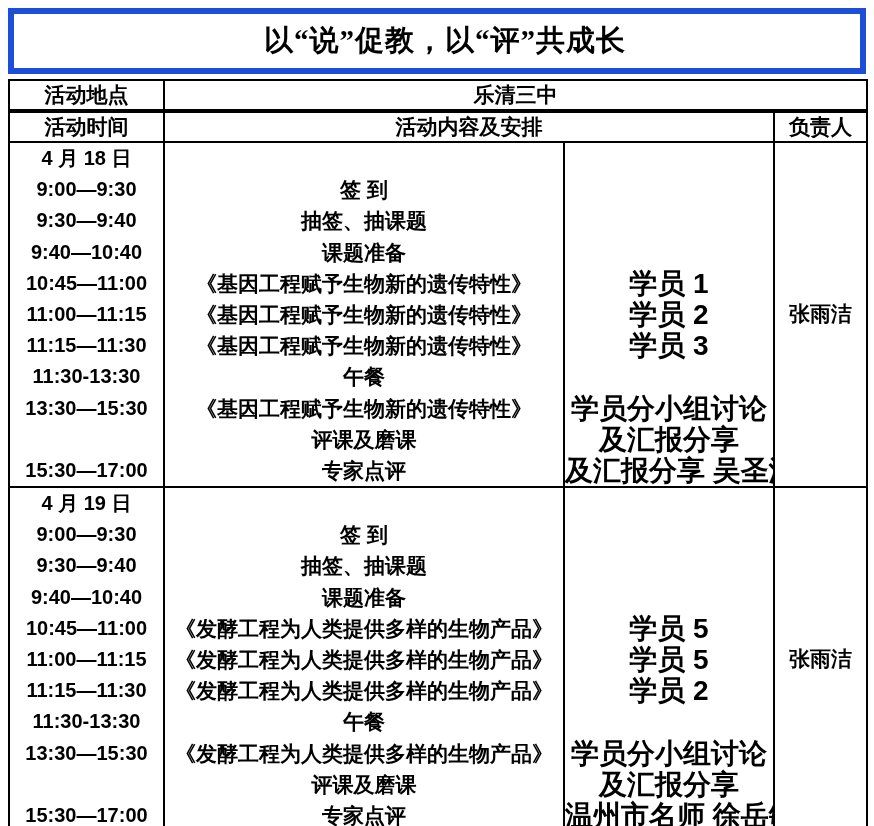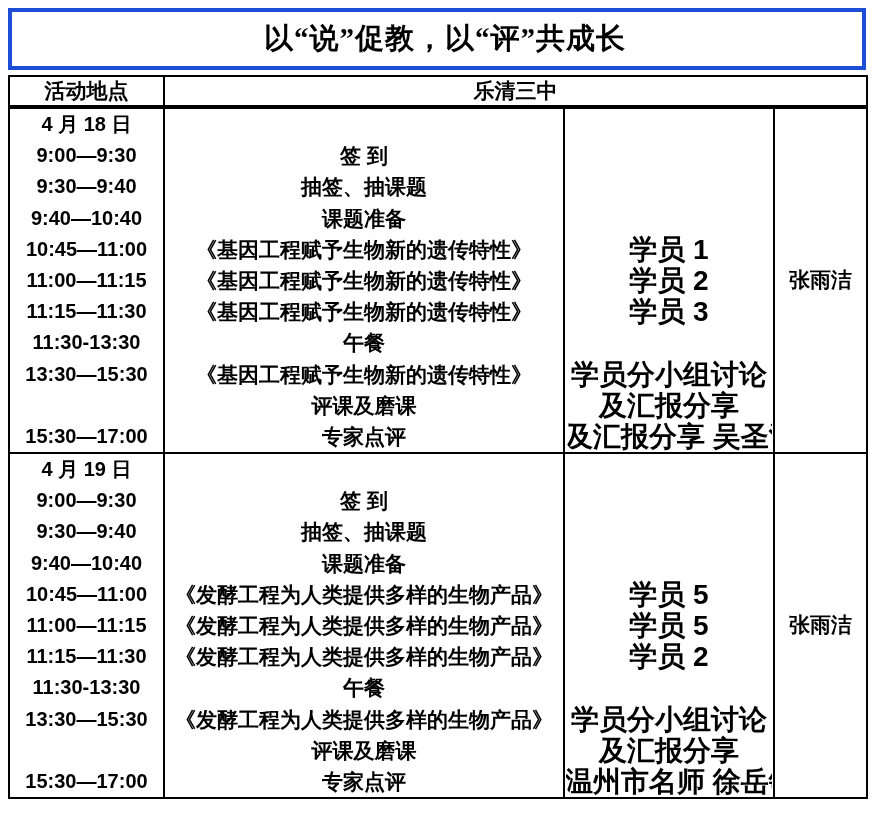--- a/index.html
+++ b/index.html
@@ -12,21 +12,21 @@
     font-family: "Liberation Sans", sans-serif;
     color: #000000;
   }
   .doc {
     position: absolute;
     left: 8px;
     top: 8px;
     width: 858px;
   }
   .title-box {
-    border: 4px solid #1d4ed8;
+    border: 6px solid #1d4ed8;
     height: 54px;
     display: flex;
     align-items: center;
     justify-content: center;
     font-size: 29px;
     font-weight: bold;
     letter-spacing: 1px;
     font-family: "Liberation Serif", serif;
     padding-left: 16px;
   }
@@ -41,21 +41,21 @@
     padding: 0;
     vertical-align: middle;
     text-align: center;
     font-weight: bold;
     font-size: 21px;
     overflow: hidden;
     margin-top: 12px;
   }
   table.loc-table td { height: 25px; }
   tr.hdr-row td { height: 26px; }
-  td.day-cell { vertical-align: top; border-radius: 14px; }
+  td.day-cell { vertical-align: top; }
   .ln {
     height: 31.2px;
     line-height: 31.2px;
     text-align: center;
     white-space: nowrap;
     font-weight: bold;
   }
   .ln.time { font-size: 20px; }
   .ln.content { font-size: 21px; text-align: center; }
   .ln.note { font-size: 28px; }
@@ -84,20 +84,25 @@
     </table>
 
   <table class="tbl main-table">
     <colgroup>
       <col style="width:155px">
       <col style="width:400px">
       <col style="width:210px">
       <col style="width:93px">
     </colgroup>
     <tbody id="schedule-body">
+      <tr class="hdr-row">
+        <td>活动时间</td>
+        <td colspan="2">活动内容及安排</td>
+        <td>负责人</td>
+      </tr>
     <tr>
           <td class="day-cell">
             <div class="ln time">4 月 18 日</div>
             <div class="ln time">9:00—9:30</div>
             <div class="ln time">9:30—9:40</div>
             <div class="ln time">9:40—10:40</div>
             <div class="ln time">10:45—11:00</div>
             <div class="ln time">11:00—11:15</div>
             <div class="ln time">11:15—11:30</div>
             <div class="ln time">11:30-13:30</div>

